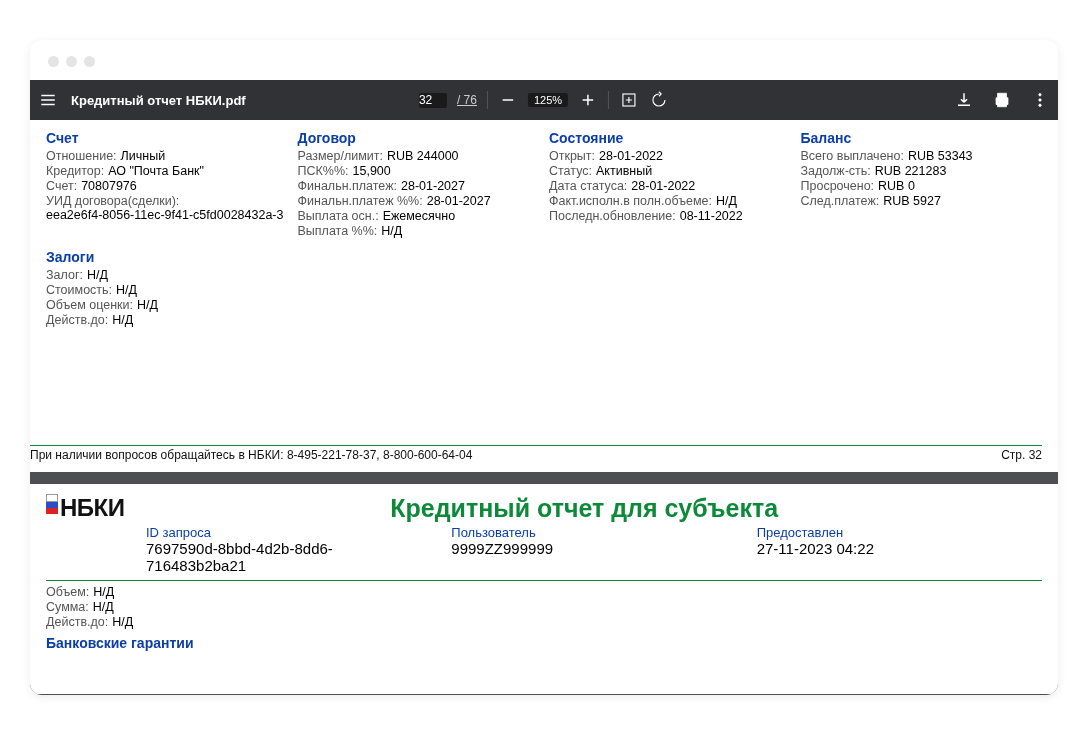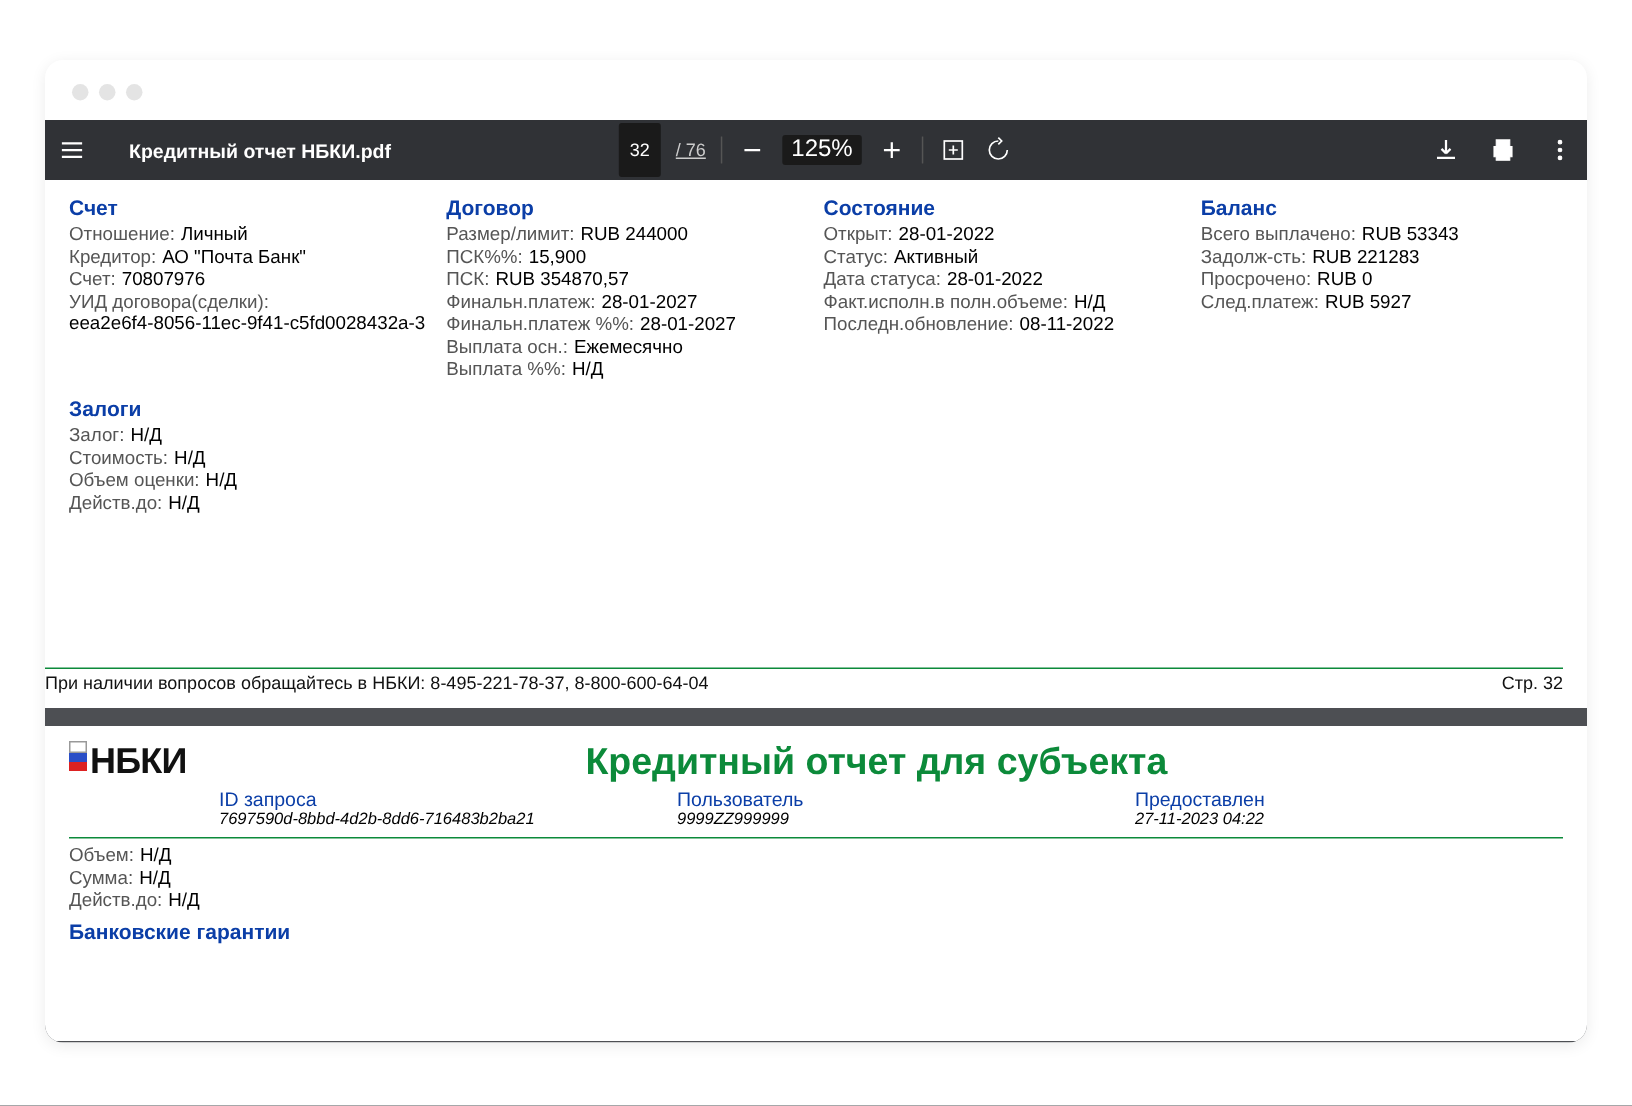--- a/index.html
+++ b/index.html
@@ -34,33 +34,33 @@
   .pdf-toolbar {
     background: #303236;
     height: 40px;
     display: flex;
     align-items: center;
     color: #fff;
     font-size: 13px;
     padding: 0 8px;
     position: relative;
   }
-  .tb-left { display:flex; align-items:center; gap:28px; }
+  .tb-left { display:flex; align-items:center; gap:13px; }
   .tb-center { position:absolute; left:50%; transform:translateX(-50%); display:flex; align-items:center; gap:10px; }
   .tb-right { margin-left:auto; display:flex; align-items:center; gap:18px; }
   .icon-btn { width:20px; height:20px; display:flex; align-items:center; justify-content:center; cursor:pointer; color:#fff; fill:#fff; }
   .icon-btn svg { width:18px; height:18px; fill:#fff; stroke:#fff; }
   .page-input {
-    background:#1a1a1a; color:#fff; width:28px; height:36px; text-align:center;
+    background:#1a1a1a; color:#fff; width:28px; height:15px; 
     border:none; font-size:12px; border-radius:2px;
   }
   .page-total { font-size:12px; color:#ccc;text-decoration:underline; }
   .tb-sep { width:1px; height:18px; background:#555; }
   .zoom-box {
-    background:#1a1a1a; color:#fff; padding:1px 6px; font-size:16px; border-radius:2px;text-align:center;
+    background:#1a1a1a; color:#fff; padding:1px 6px; font-size:11px; border-radius:2px;text-align:center;
   }
   .filename { font-weight:600; font-size:13px; }
   .viewer-bg {
     background:#4d4f53;
     height: calc(100% - 80px);
     overflow: hidden;
     padding: 0;
   }
   .page {
     background:#fff;
@@ -93,21 +93,21 @@
   .flag-w { background:#fff; border:0.5px solid #999; }
   .flag-b { background:#2a4ec7; }
   .flag-r { background:#d22; }
   .nbki-text { font-size:24px; font-weight:700; color:#111; letter-spacing:-0.5px; }
   .report-title {
     color:#0c8a3a; font-size:25px; font-weight:600; flex:1; text-align:center;
   }
   .meta-row { display:flex; gap:20px; padding-left:100px; }
   .meta-col { flex:1; }
   .meta-h { color:#0b3ea7; font-weight:400; font-size:13px; }
-  .meta-v { font-size:11px;font-style:italic; }
+  .meta-v { font-size:15px; }
   .pledges { margin-top:10px; width:240px; }
 </style>
 </head>
 <body>
 
 <div class="outer-frame">
 
   <div class="window-dots">
     <span></span>
     <span></span>
@@ -200,24 +200,20 @@
 
         <div class="col">
           <div class="section-h">Договор</div>
           <div class="line">
               <span class="lbl">Размер/лимит:</span>
               <span class="val">RUB 244000</span>
             </div>
           <div class="line">
               <span class="lbl">ПСК%%:</span>
               <span class="val">15,900</span>
-            </div>
-          <div class="line">
-              <span class="lbl">ПСК:</span>
-              <span class="val">RUB 354870,57</span>
             </div>
           <div class="line">
               <span class="lbl">Финальн.платеж:</span>
               <span class="val">28-01-2027</span>
             </div>
           <div class="line">
               <span class="lbl">Финальн.платеж %%:</span>
               <span class="val">28-01-2027</span>
             </div>
           <div class="line">

